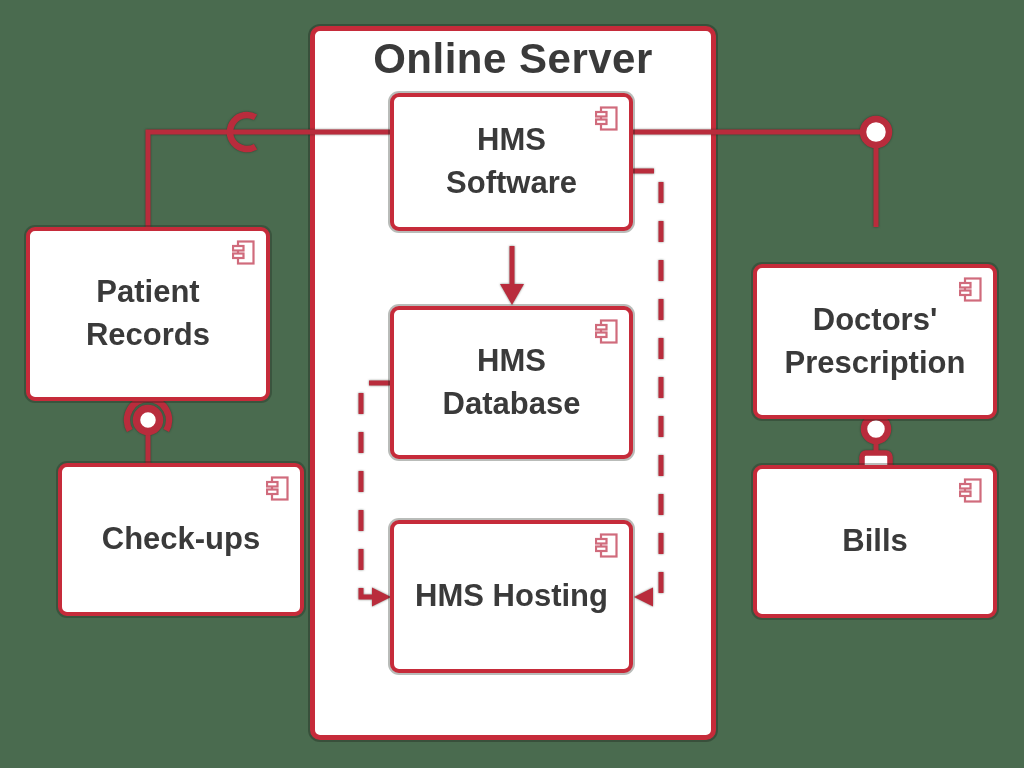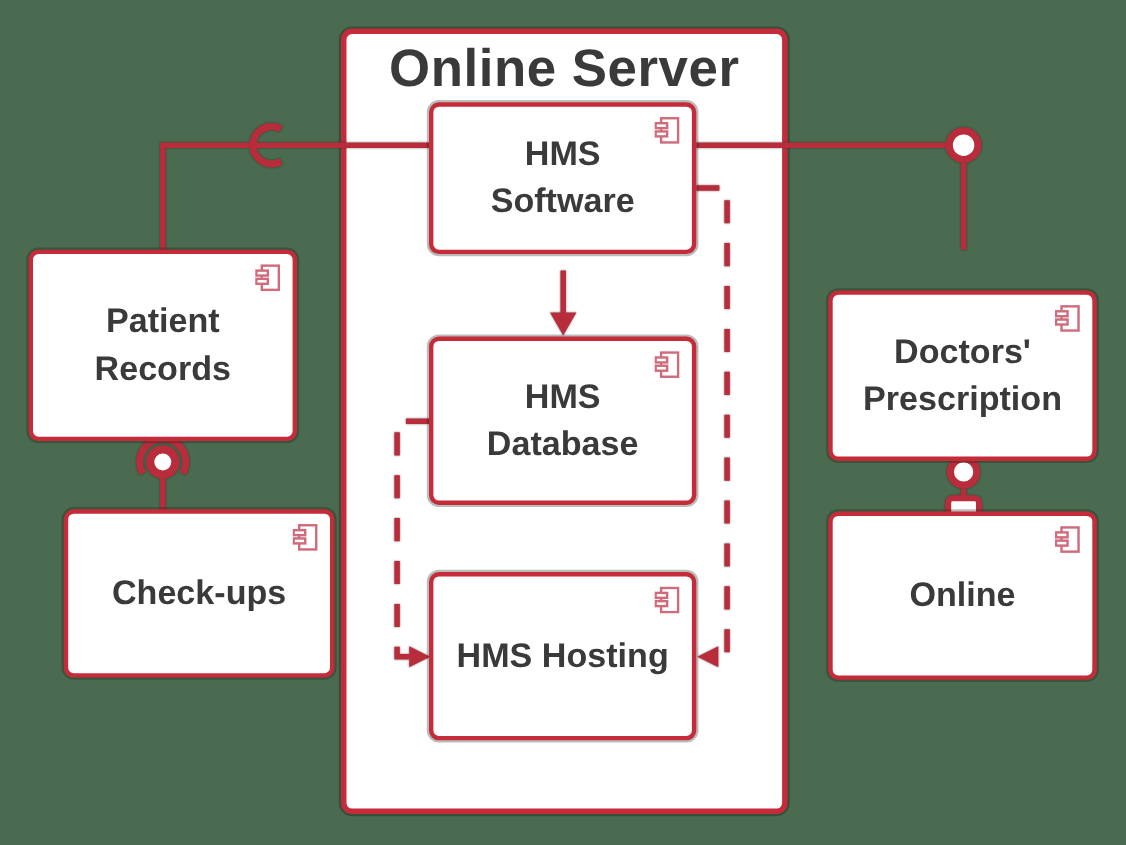--- a/index.html
+++ b/index.html
@@ -24,21 +24,21 @@
     background: var(--box-fill);
     border: 5px solid var(--red-border);
     border-radius: 10px;
     box-sizing: border-box;
     box-shadow: 0 0 0 2px rgba(22,32,22,0.35);
     z-index: 1;
   }
   .server-title {
     position: absolute; left: 0; top: 4px; width: 100%;
     text-align: center;
-    font-size: 48px; font-weight: bold; color: var(--text-dark);
+    font-size: 42px; font-weight: bold; color: var(--text-dark);
     letter-spacing: 0.5px;
   }
 
   .connector-layer {
     position: absolute; left: 0; top: 0; width: 1024px; height: 768px;
     z-index: 2;
     filter: drop-shadow(0 0 1px rgba(22,32,22,0.55));
   }
 
   .component-box {
@@ -193,16 +193,16 @@
   <div class="component-box" id="box-bills">
     <span class="comp-icon">
       <svg viewBox="0 0 23 25">
           <g stroke="#d06b7c" stroke-width="2.2" fill="#ffffff">
         <rect x="6" y="1.5" width="15.5" height="22"></rect>
         <rect x="1" y="6" width="10.5" height="4.5"></rect>
         <rect x="1" y="13.5" width="10.5" height="4.5"></rect>
       </g>
         </svg>
     </span>
-    <span class="comp-label">Online</span>
+    <span class="comp-label">Bills</span>
   </div>
 
 </div>
 
 </body></html>

